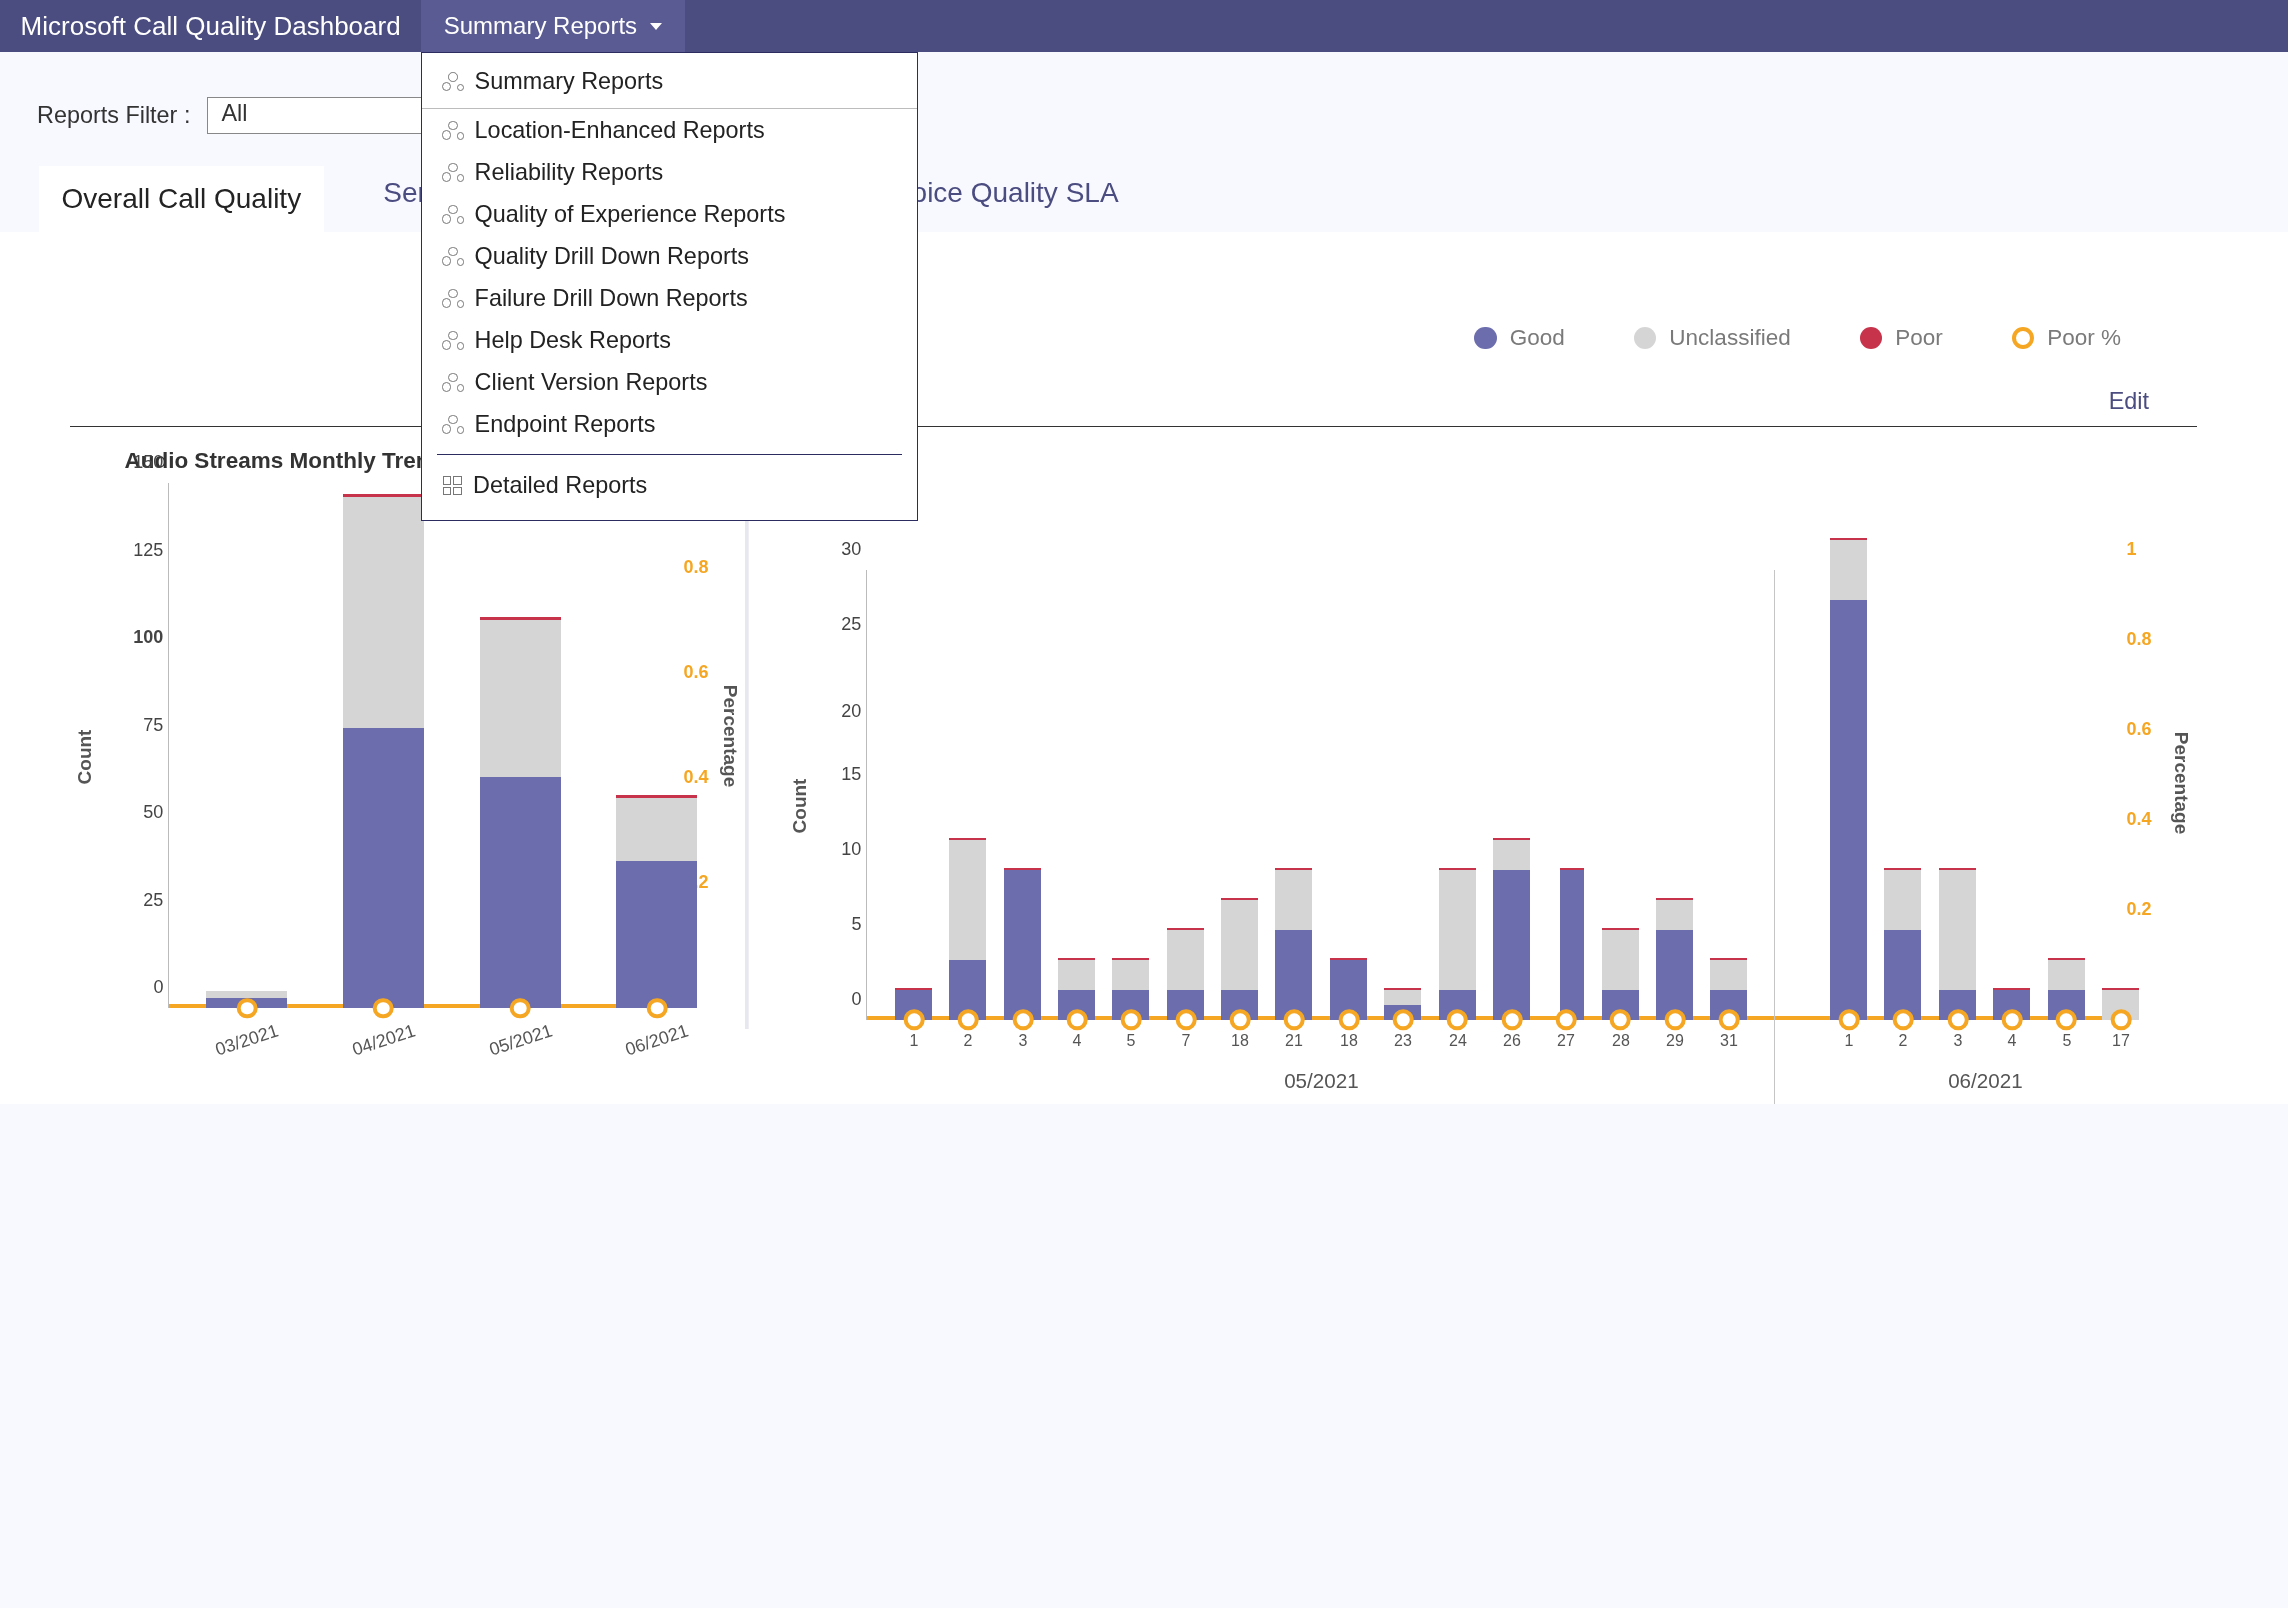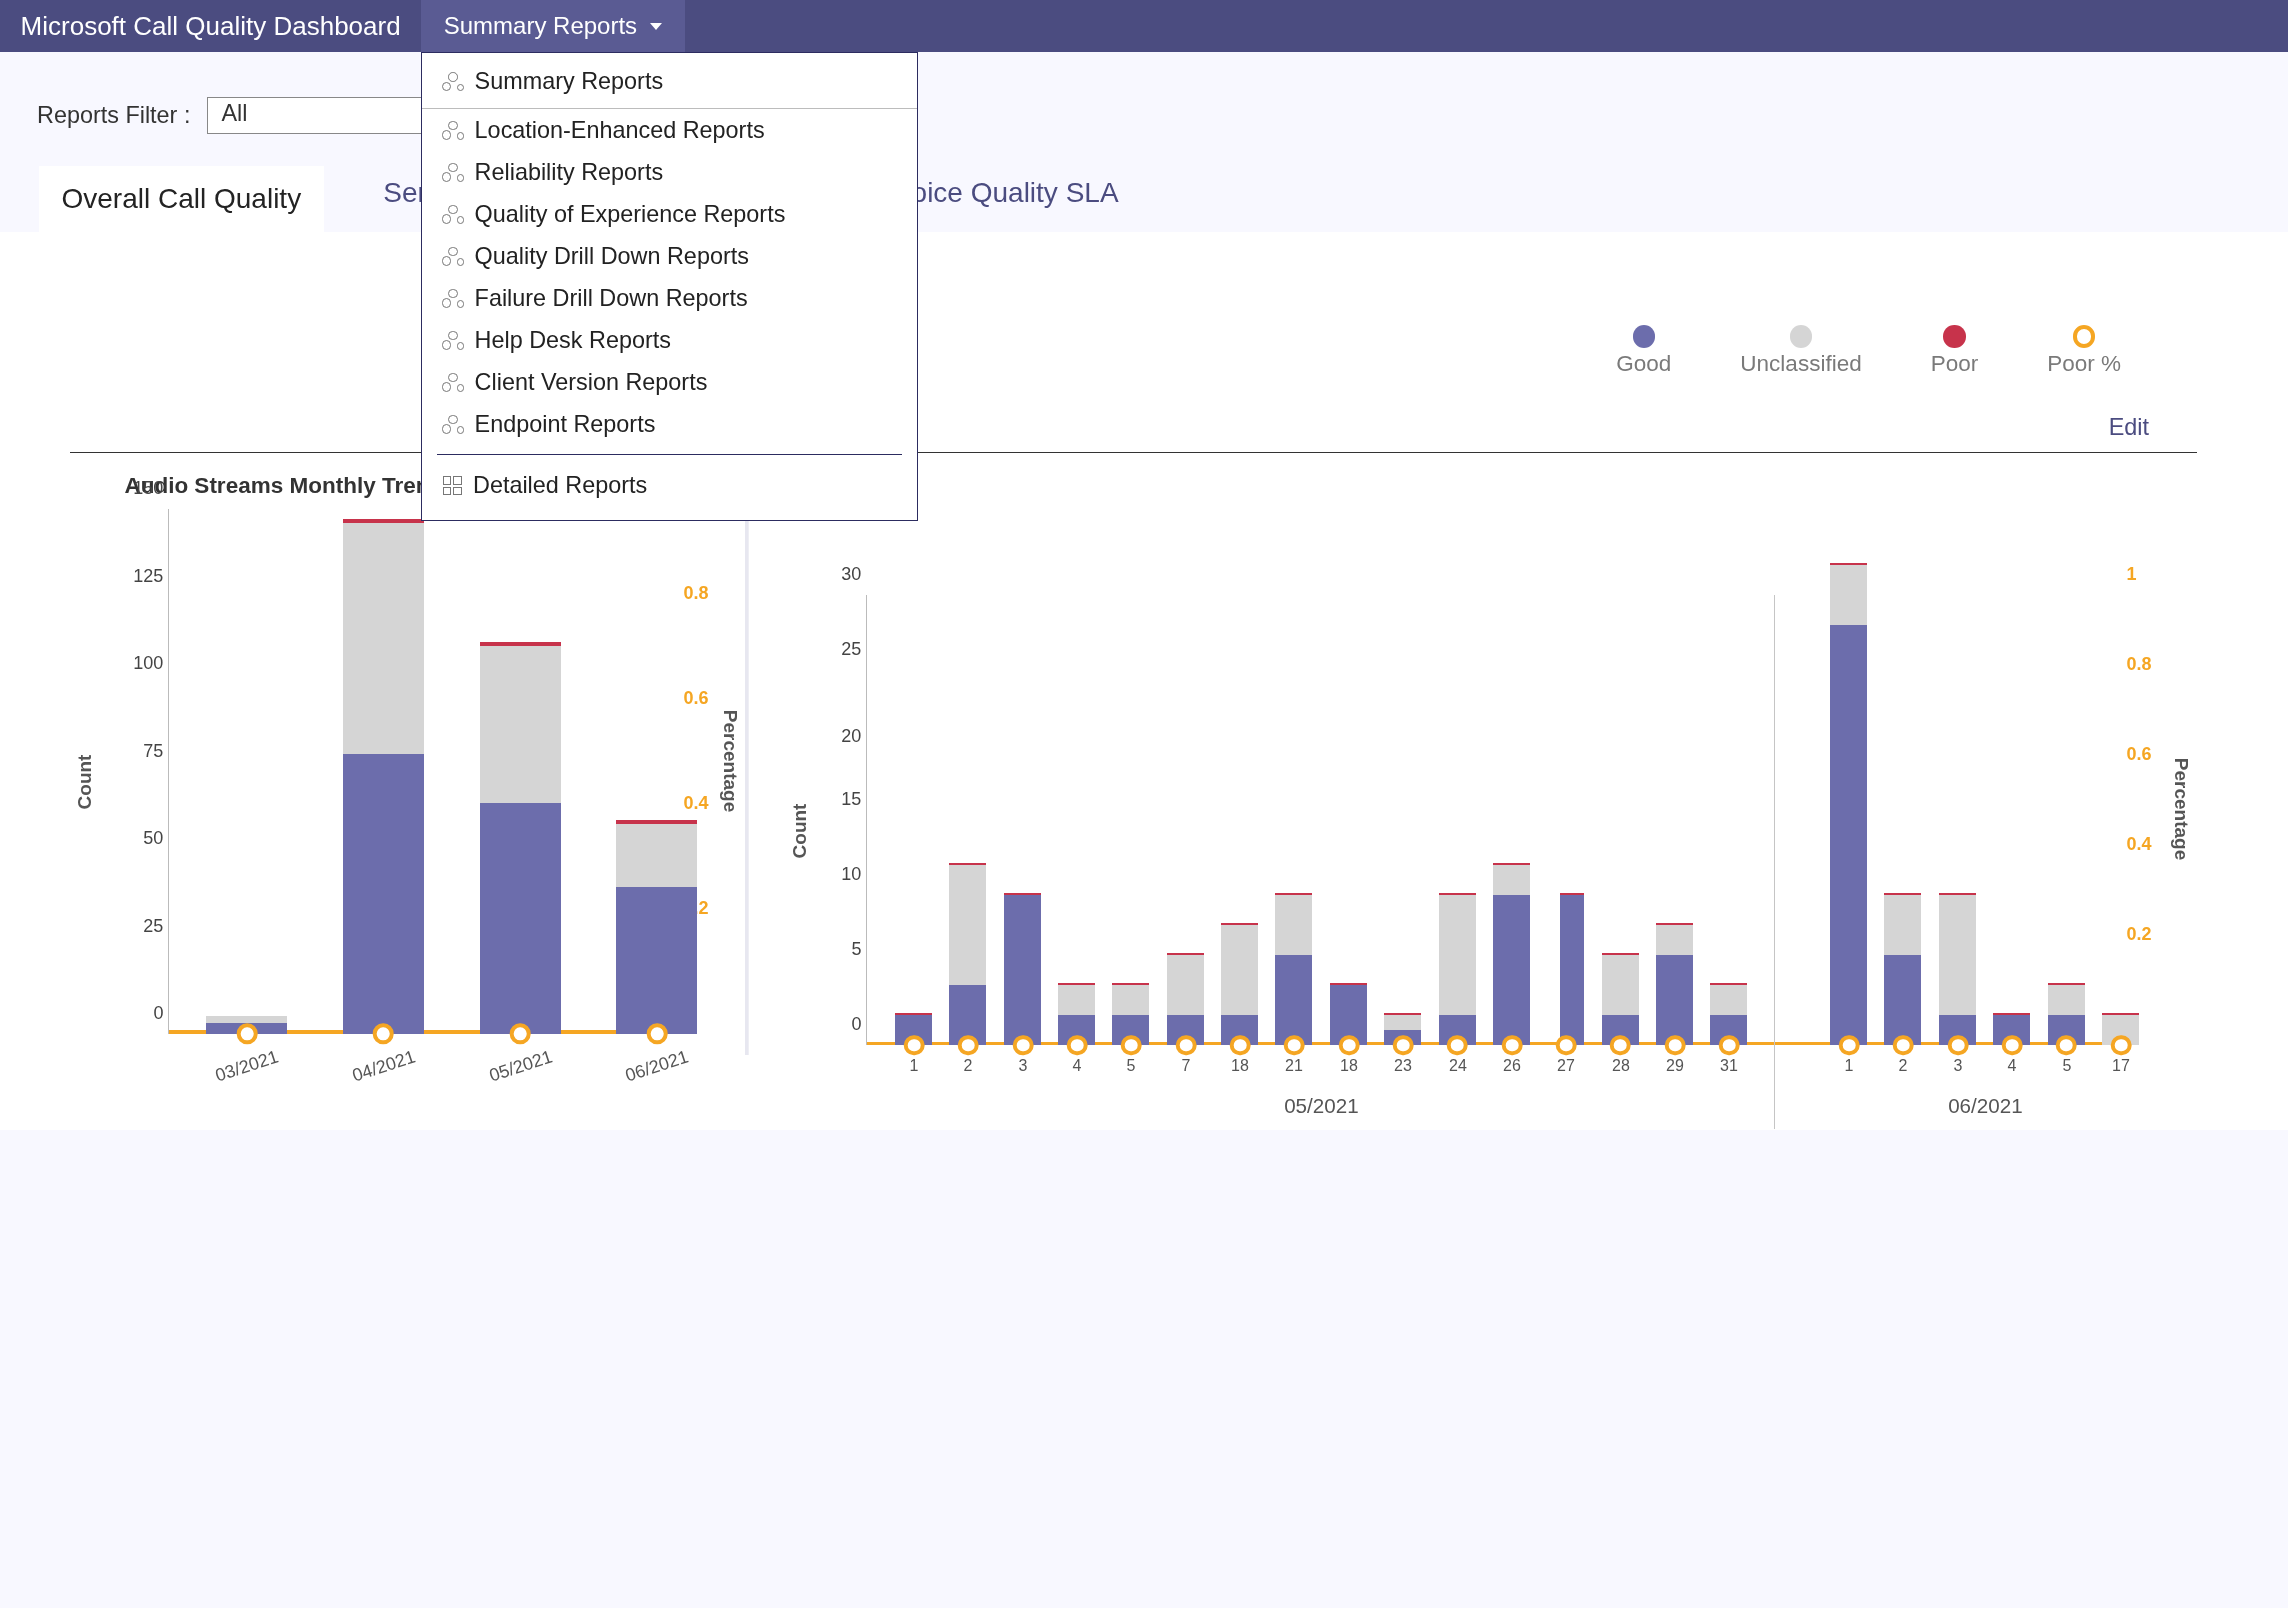--- a/index.html
+++ b/index.html
@@ -135,21 +135,21 @@
 }
 .legend-row {
   display: flex;
   justify-content: flex-end;
   gap: 69px;
   padding: 56px 112px 37px 0;
   font-size: 22.5px;
   color: #7a7a7a;
 }
 .legend-item {
-  display: flex; flex-direction: column; align-items: center; gap: 3px; justify-content: flex-end;
+  display: flex; flex-direction: row; align-items: center; gap: 13px; justify-content: flex-end;
 }
 .swatch-circle { width: 22.5px; height: 22.5px; border-radius: 50%; }
 .swatch-ring { width: 22.5px; height: 22.5px; border-radius: 50%; border: 4.7px solid #f5a623; background: #fff; }
 
 .edit-row {
   display: flex;
   justify-content: flex-end;
   padding: 0 84px 11.2px 0;
 }
 .edit-link {
@@ -381,21 +381,21 @@
       <div class="title">Audio Streams Monthly Trend</div>
       <div class="plot" id="plot1">
         <div class="y-label-l">Count</div>
         <div class="y-label-r" style="position:absolute;right:-103px;top:46%;transform:rotate(90deg)">Percentage</div>
         <div class="baseline"></div>
         <div class="orange-line"></div>
       <div class="y-tick" style="bottom: 0px;">0</div>
           <div class="y-tick" style="bottom: 87px;">25</div>
           <div class="y-tick" style="bottom: 175px;">50</div>
           <div class="y-tick" style="bottom: 262px;">75</div>
-          <div class="y-tick" style="bottom: 350px;">100</div>
+          <div class="y-tick" style="bottom: 350px; font-weight: bold;">100</div>
           <div class="y-tick" style="bottom: 437px;">125</div>
           <div class="y-tick" style="bottom: 525px;">150</div>
           <div class="y2-tick" style="bottom: 0px;">0</div>
           <div class="y2-tick" style="bottom: 105px;">0.2</div>
           <div class="y2-tick" style="bottom: 210px;">0.4</div>
           <div class="y2-tick" style="bottom: 315px;">0.6</div>
           <div class="y2-tick" style="bottom: 420px;">0.8</div>
           <div class="bar-group" style="left: 37px;">
             <div class="bar-seg seg-poor" style="height:0px"></div>
             <div class="bar-seg seg-unc" style="height:7px"></div>

